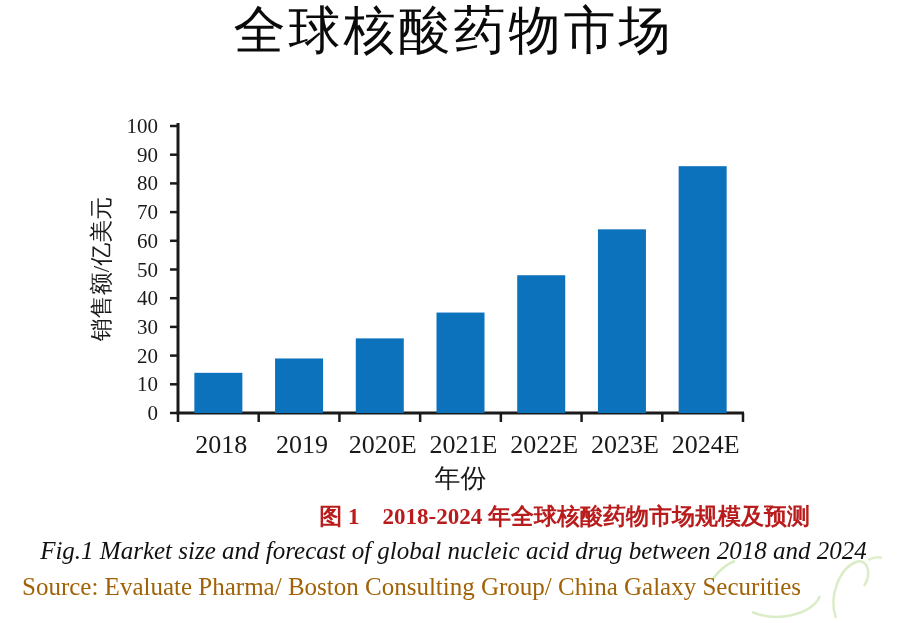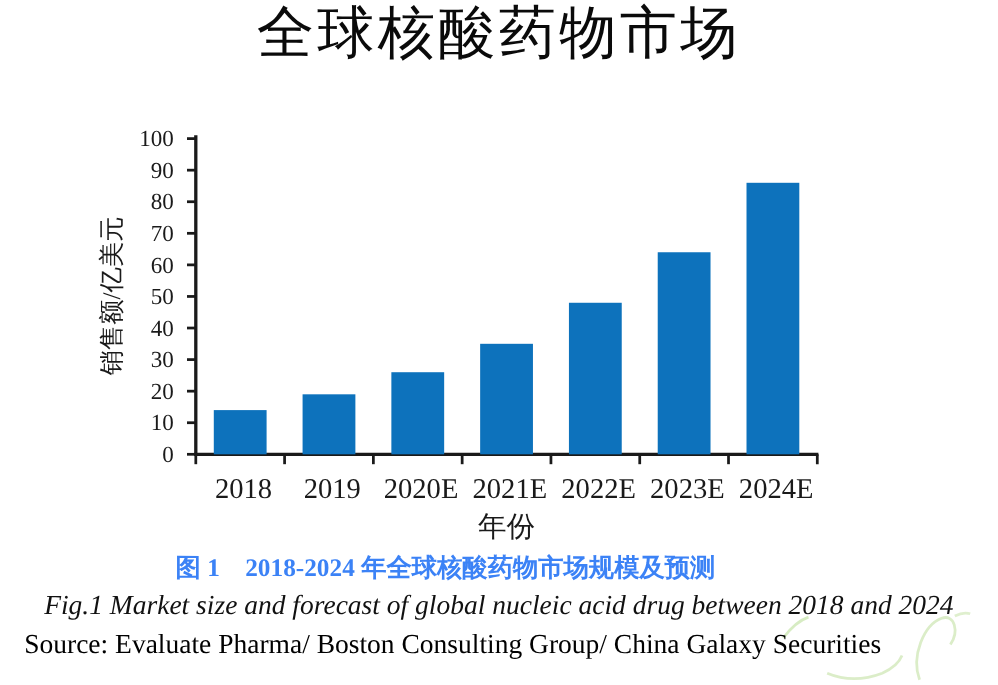--- a/index.html
+++ b/index.html
@@ -10,29 +10,29 @@
   .chart-title{
     position:absolute;top:-4px;left:0;width:100%;margin:0;
     font-size:52px;font-weight:400;text-align:center;line-height:70px;
     letter-spacing:3px;color:#0a0a0a;
   }
   .chart-wrap{position:absolute;top:0;left:0;width:907px;height:500px;}
   #chart-svg{position:absolute;top:0;left:0;}
   #chart-svg text{font-family:"Liberation Serif","DejaVu Serif",serif;fill:#1a1a1a;}
   .caption-zh{
     position:absolute;top:501px;left:0;width:810px;
-    text-align:center;font-size:23px;font-weight:700;color:#3b82f6;
+    text-align:right;font-size:23px;font-weight:700;color:#b91c1c;
   }
   .caption-en{
     position:absolute;top:537px;left:0;width:100%;
     text-align:center;font-size:25px;color:#111;font-style:italic;
   }
   .source-line{
     position:absolute;top:573px;left:22px;
-    font-size:25px;color:#000000;
+    font-size:25px;color:#a16207;
   }
   .scribbles{position:absolute;left:0;top:0;pointer-events:none;}
 </style>
 </head>
 <body>
 
 <div class="page">
 
   <h1 class="chart-title">全球核酸药物市场</h1>
 

